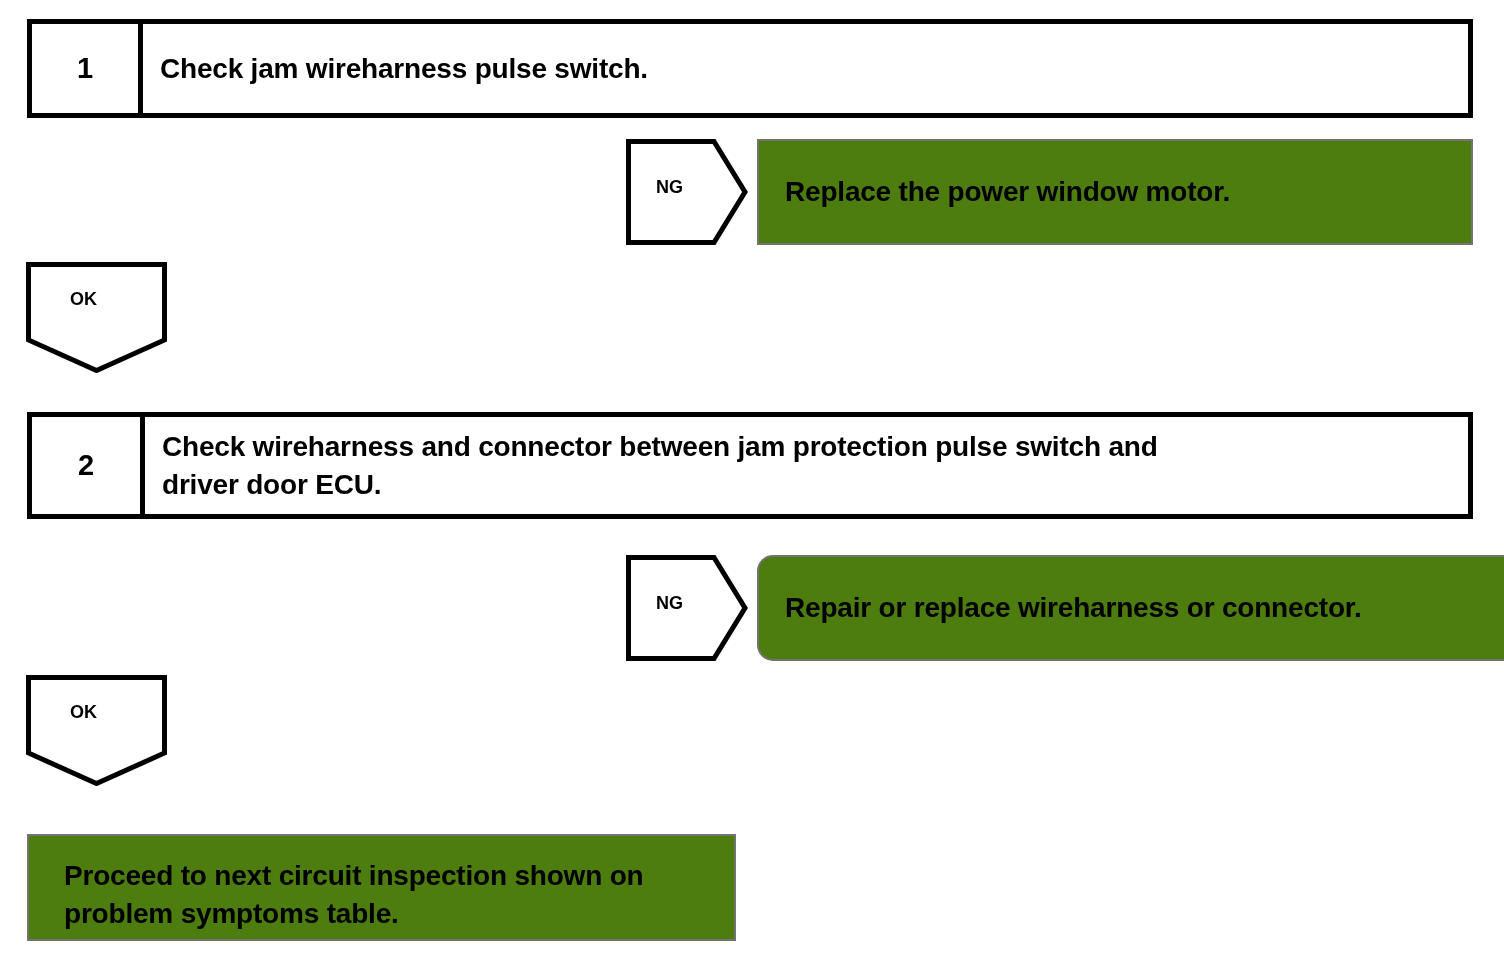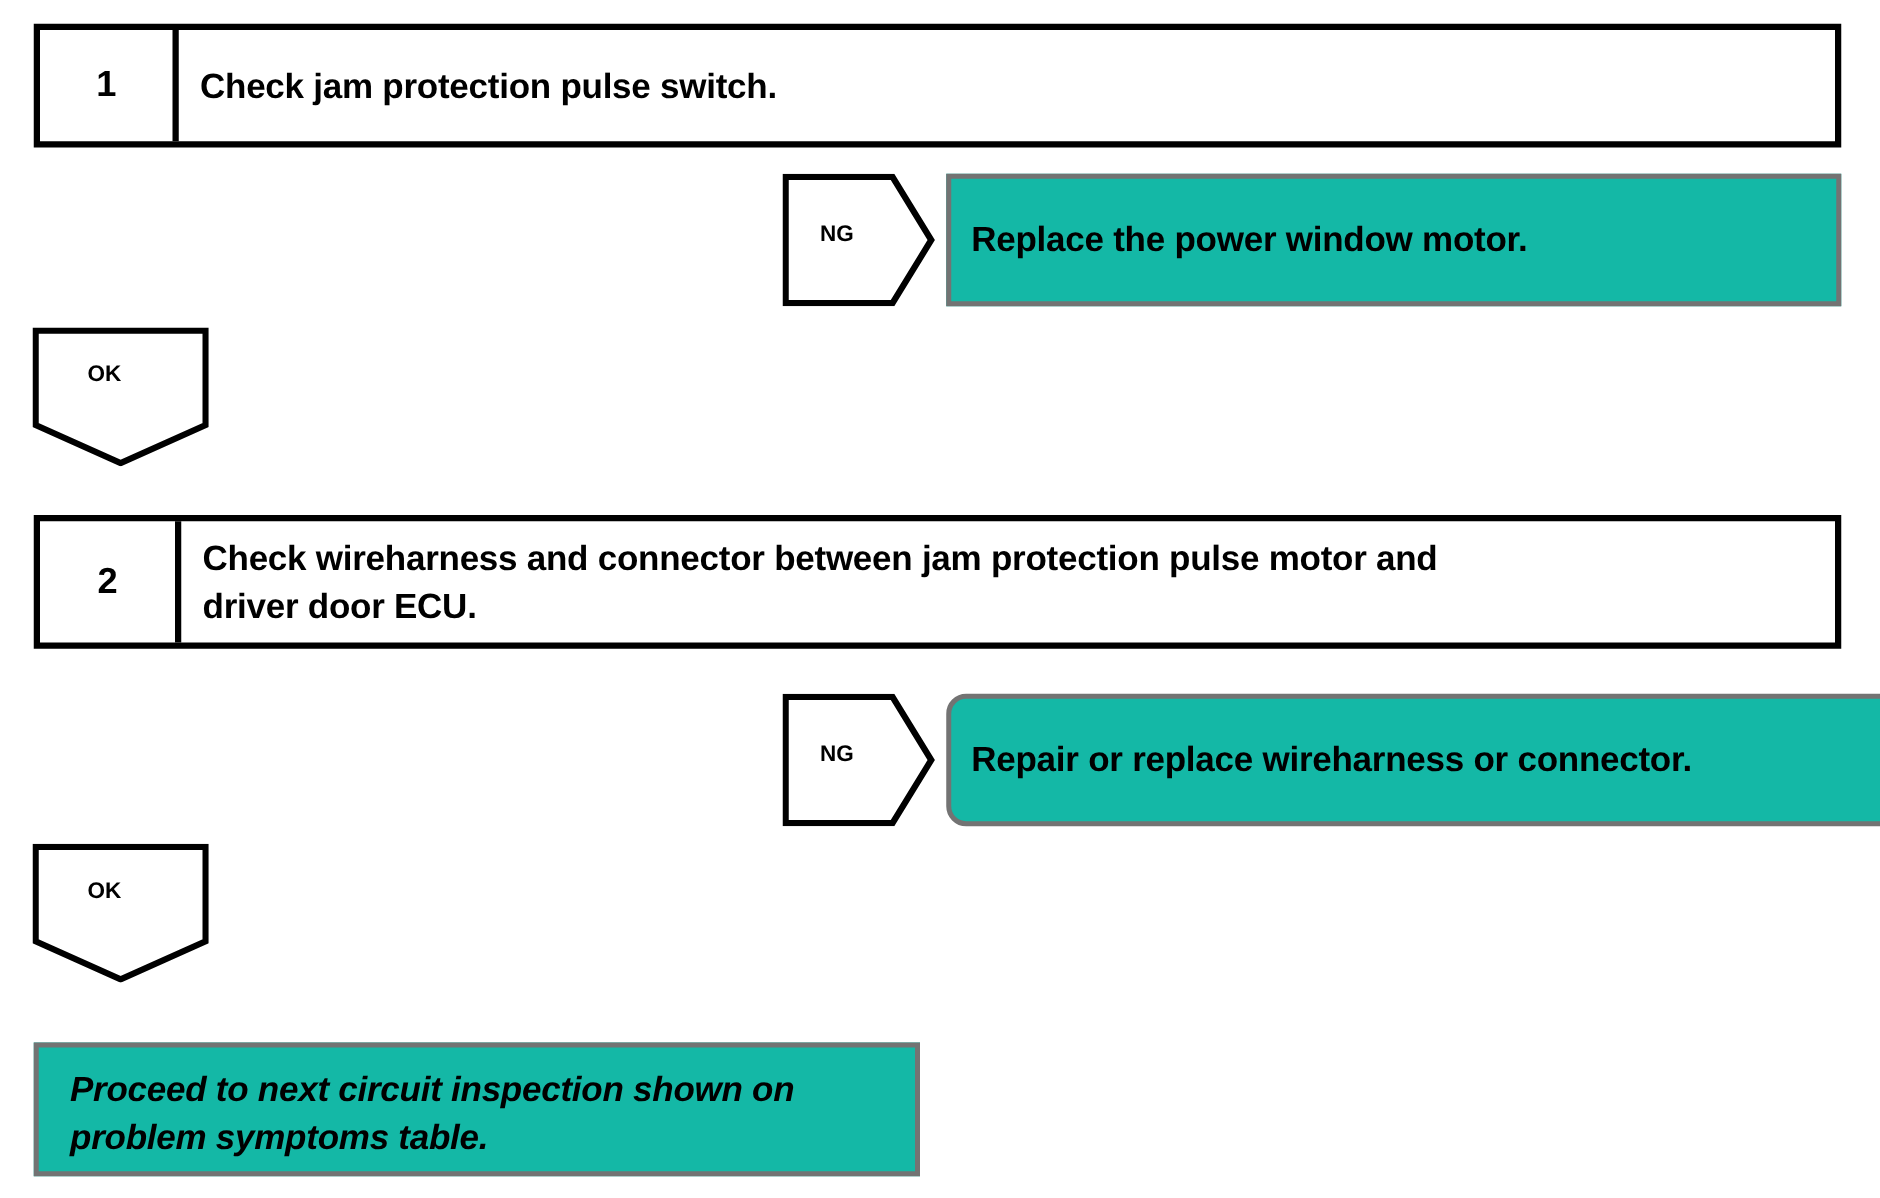--- a/index.html
+++ b/index.html
@@ -49,36 +49,36 @@
     font-weight: bold;
     line-height: 38px;
     letter-spacing: -0.2px;
     white-space: pre-line;
   }
 
   
   .result-box {
     position: absolute;
     box-sizing: border-box;
-    border: 4px solid #737373;
-    background: #14b8a6;
+    border: 2px solid #737373;
+    background: #4d7c0f;
     display: flex;
     align-items: center;
+    padding-left: 10px;
   }
   .result-text {
     font-size: 28px;
     font-weight: bold;
     line-height: 38px;
     letter-spacing: -0.2px;
     padding-left: 16px;
     white-space: pre-line;
   }
   .result-box.multiline {
-    align-items: flex-start;
-    font-style: italic;
+    align-items: center;
   }
   .result-box.multiline .result-text {
     padding-top: 15px;
     padding-left: 25px;
   }
 
   
   .ng-flag {
     position: absolute;
   }
@@ -104,21 +104,21 @@
 </style>
 </head>
 <body>
 
 <div id="page">
 
   <div class="step-box" style="left:27px; top:19px; width:1446px; height:99px;">
     <div class="step-num-cell" style="width:111px;">
       <span class="step-num">1</span>
     </div>
-    <div class="step-text" style="left:128px; right:12px;">Check jam protection pulse switch.</div>
+    <div class="step-text" style="left:128px; right:12px;">Check jam wireharness pulse switch.</div>
   </div>
 
   <div class="ng-flag" style="left:626px; top:139px; width:122px; height:106px;">
     <svg width="122" height="106" viewBox="0 0 122 106">
       <polygon points="2.5,2.5 88,2.5 119,53 88,103.5 2.5,103.5" fill="#ffffff" stroke="#000000" stroke-width="5"></polygon>
     </svg>
     <span class="flag-label" style="left:30px; top:39px;">NG</span>
   </div>
 
   <div class="result-box" style="left:757px; top:139px; width:716px; height:106px;">
@@ -129,21 +129,21 @@
     <svg width="141" height="111" viewBox="0 0 141 111">
       <polygon points="2.5,2.5 138.5,2.5 138.5,78 70.5,108.5 2.5,78" fill="#ffffff" stroke="#000000" stroke-width="5"></polygon>
     </svg>
     <span class="flag-label" style="left:44px; top:28px;">OK</span>
   </div>
 
   <div class="step-box" style="left:27px; top:412px; width:1446px; height:107px;">
     <div class="step-num-cell" style="width:113px;">
       <span class="step-num">2</span>
     </div>
-    <div class="step-text" style="left:130px; right:12px;">Check wireharness and connector between jam protection pulse motor and
+    <div class="step-text" style="left:130px; right:12px;">Check wireharness and connector between jam protection pulse switch and
 driver door ECU.</div>
   </div>
 
   <div class="ng-flag" style="left:626px; top:555px; width:122px; height:106px;">
     <svg width="122" height="106" viewBox="0 0 122 106">
       <polygon points="2.5,2.5 88,2.5 119,53 88,103.5 2.5,103.5" fill="#ffffff" stroke="#000000" stroke-width="5"></polygon>
     </svg>
     <span class="flag-label" style="left:30px; top:39px;">NG</span>
   </div>
 

